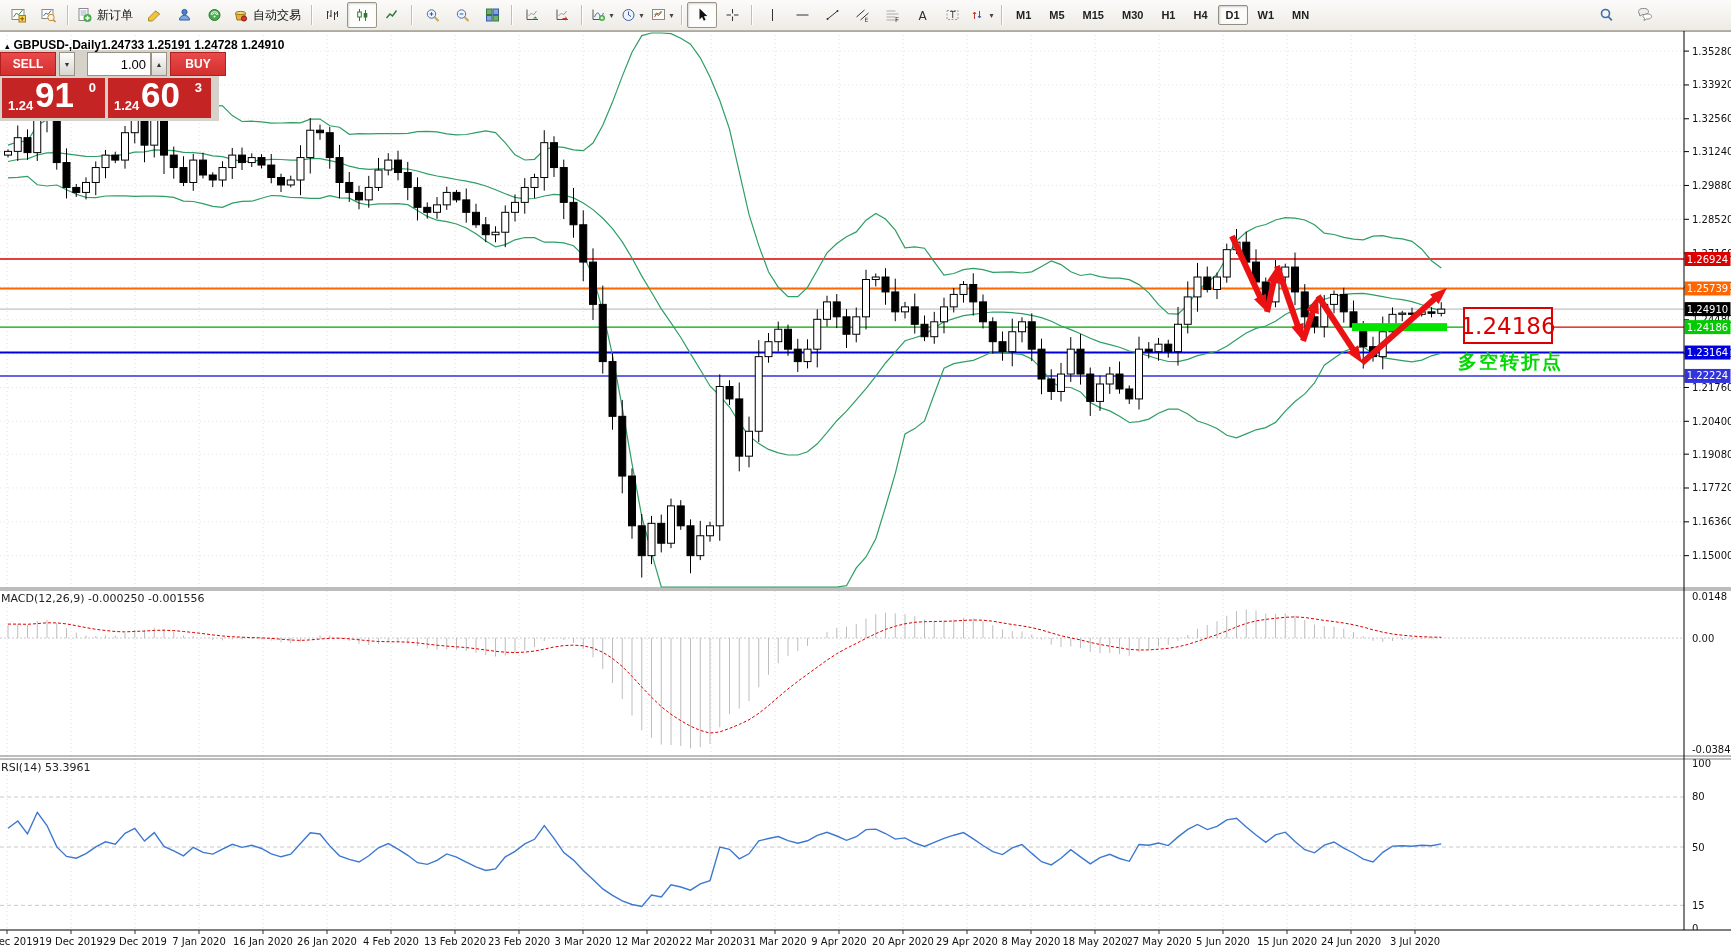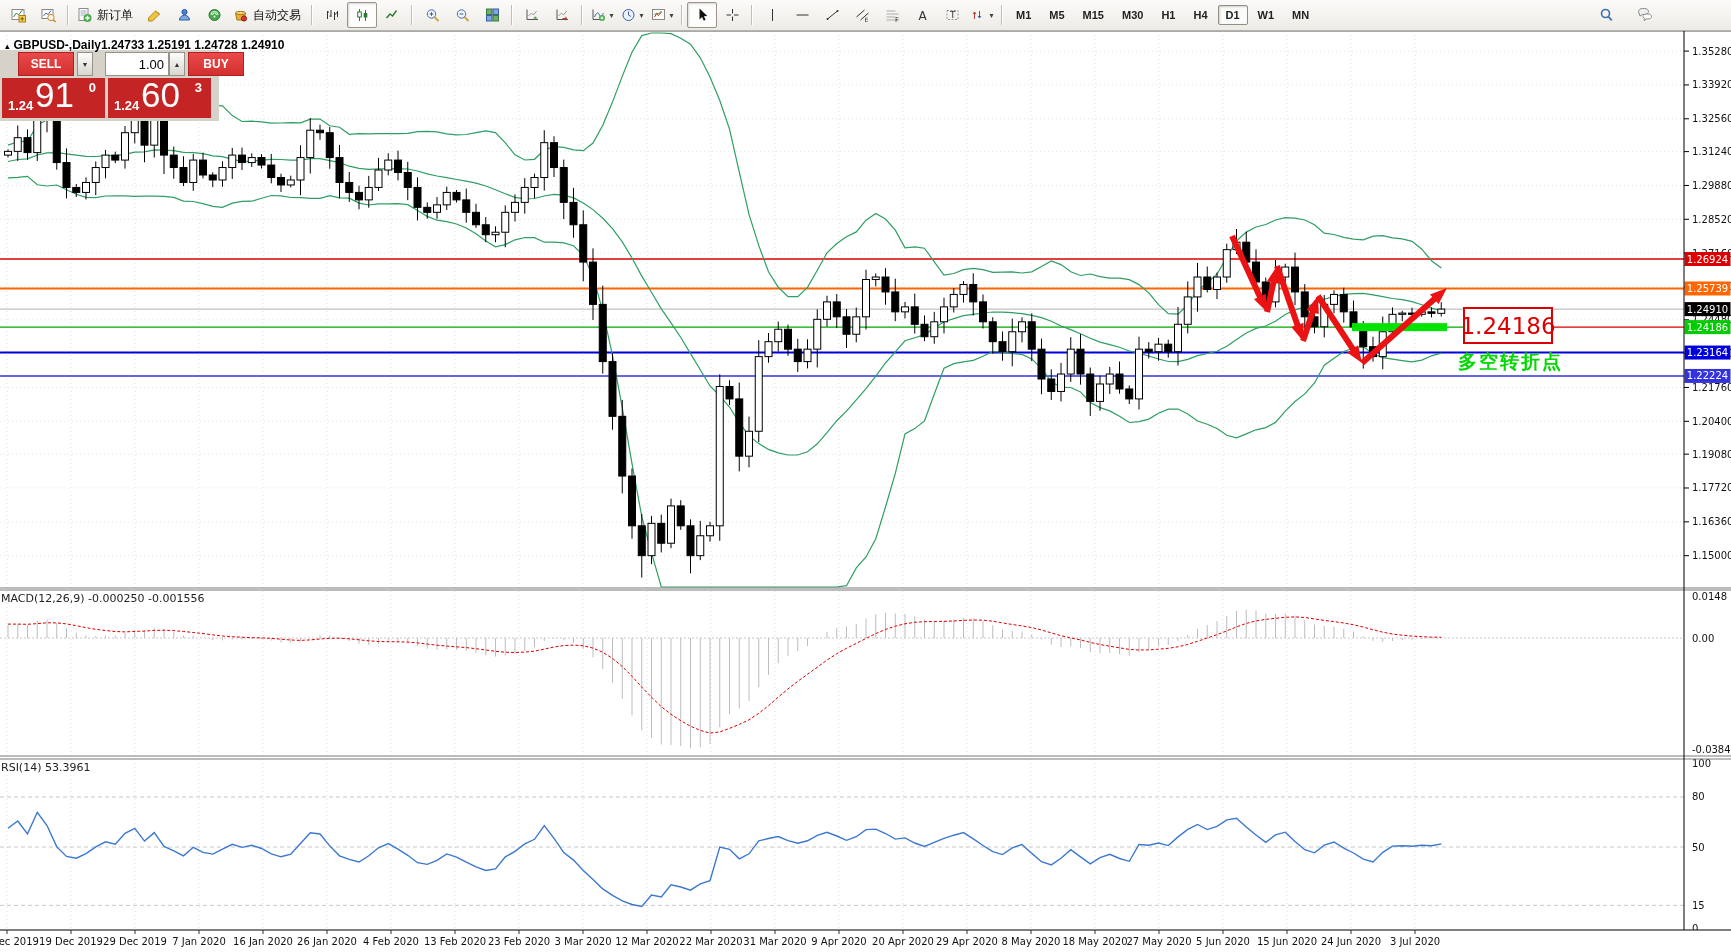--- a/index.html
+++ b/index.html
@@ -18,31 +18,31 @@
   .toolbar-right{margin-left:auto;margin-right:72px;display:flex;align-items:center;gap:8px;}
   
   .chart-area{position:absolute;left:0;top:31px;width:1731px;height:921px;background:#fff;}
   #chart-svg{position:absolute;left:0;top:0;}
   svg text{font-family:"DejaVu Sans","Liberation Sans",sans-serif;}
   .symline{position:absolute;left:5px;top:7px;font-size:12px;font-weight:bold;color:#000;z-index:5;white-space:nowrap;}
   .symline .mk{font-size:9px;margin-right:4px;}
   .symline .ohlc{font-weight:bold;}
   
   .panel-bg{position:absolute;left:0;top:19px;width:219px;height:71px;background:#d6d2ca;z-index:4;}
-  .trade-row1{position:absolute;left:18px;top:21px;height:24px;display:flex;align-items:stretch;z-index:6;}
+  .trade-row1{position:absolute;left:0;top:21px;height:24px;display:flex;align-items:stretch;z-index:6;}
   .btn-trade{width:56px;background:linear-gradient(#ea4a4a,#d32f2f);color:#fff;font-size:12px;font-weight:bold;
              border:1px solid #b02020;display:flex;align-items:center;justify-content:center;padding:0;}
   .spin{width:16px;background:linear-gradient(#fefefe,#d8d5ce);border:1px solid #979287;color:#333;font-size:7px;
         display:flex;align-items:center;justify-content:center;padding:0;}
   .vol{width:58px;border:1px solid #979287;background:#fff;font-size:13px;text-align:right;padding:0 4px 0 0;color:#000;margin-left:12px;}
   .g3{width:3px;}
   .trade-row2{position:absolute;left:2px;top:47px;display:flex;gap:3px;z-index:6;}
   .pbox{width:103px;height:40px;background:#c42424;color:#fff;position:relative;}
   .pbox .small{position:absolute;left:6px;bottom:5px;font-size:13px;font-weight:bold;}
-  .pbox .big{position:absolute;left:33px;top:-3px;font-size:35px;font-weight:normal;}
+  .pbox .big{position:absolute;left:33px;top:-3px;font-size:35px;font-weight:bold;}
   .pbox .sup{position:absolute;right:9px;top:2px;font-size:13px;font-weight:bold;}
 </style>
 </head>
 <body>
 
 <div class="app">
 
   <div class="toolbar" id="toolbar">
       <span class="tbtn">
         <span style="display: flex;">

